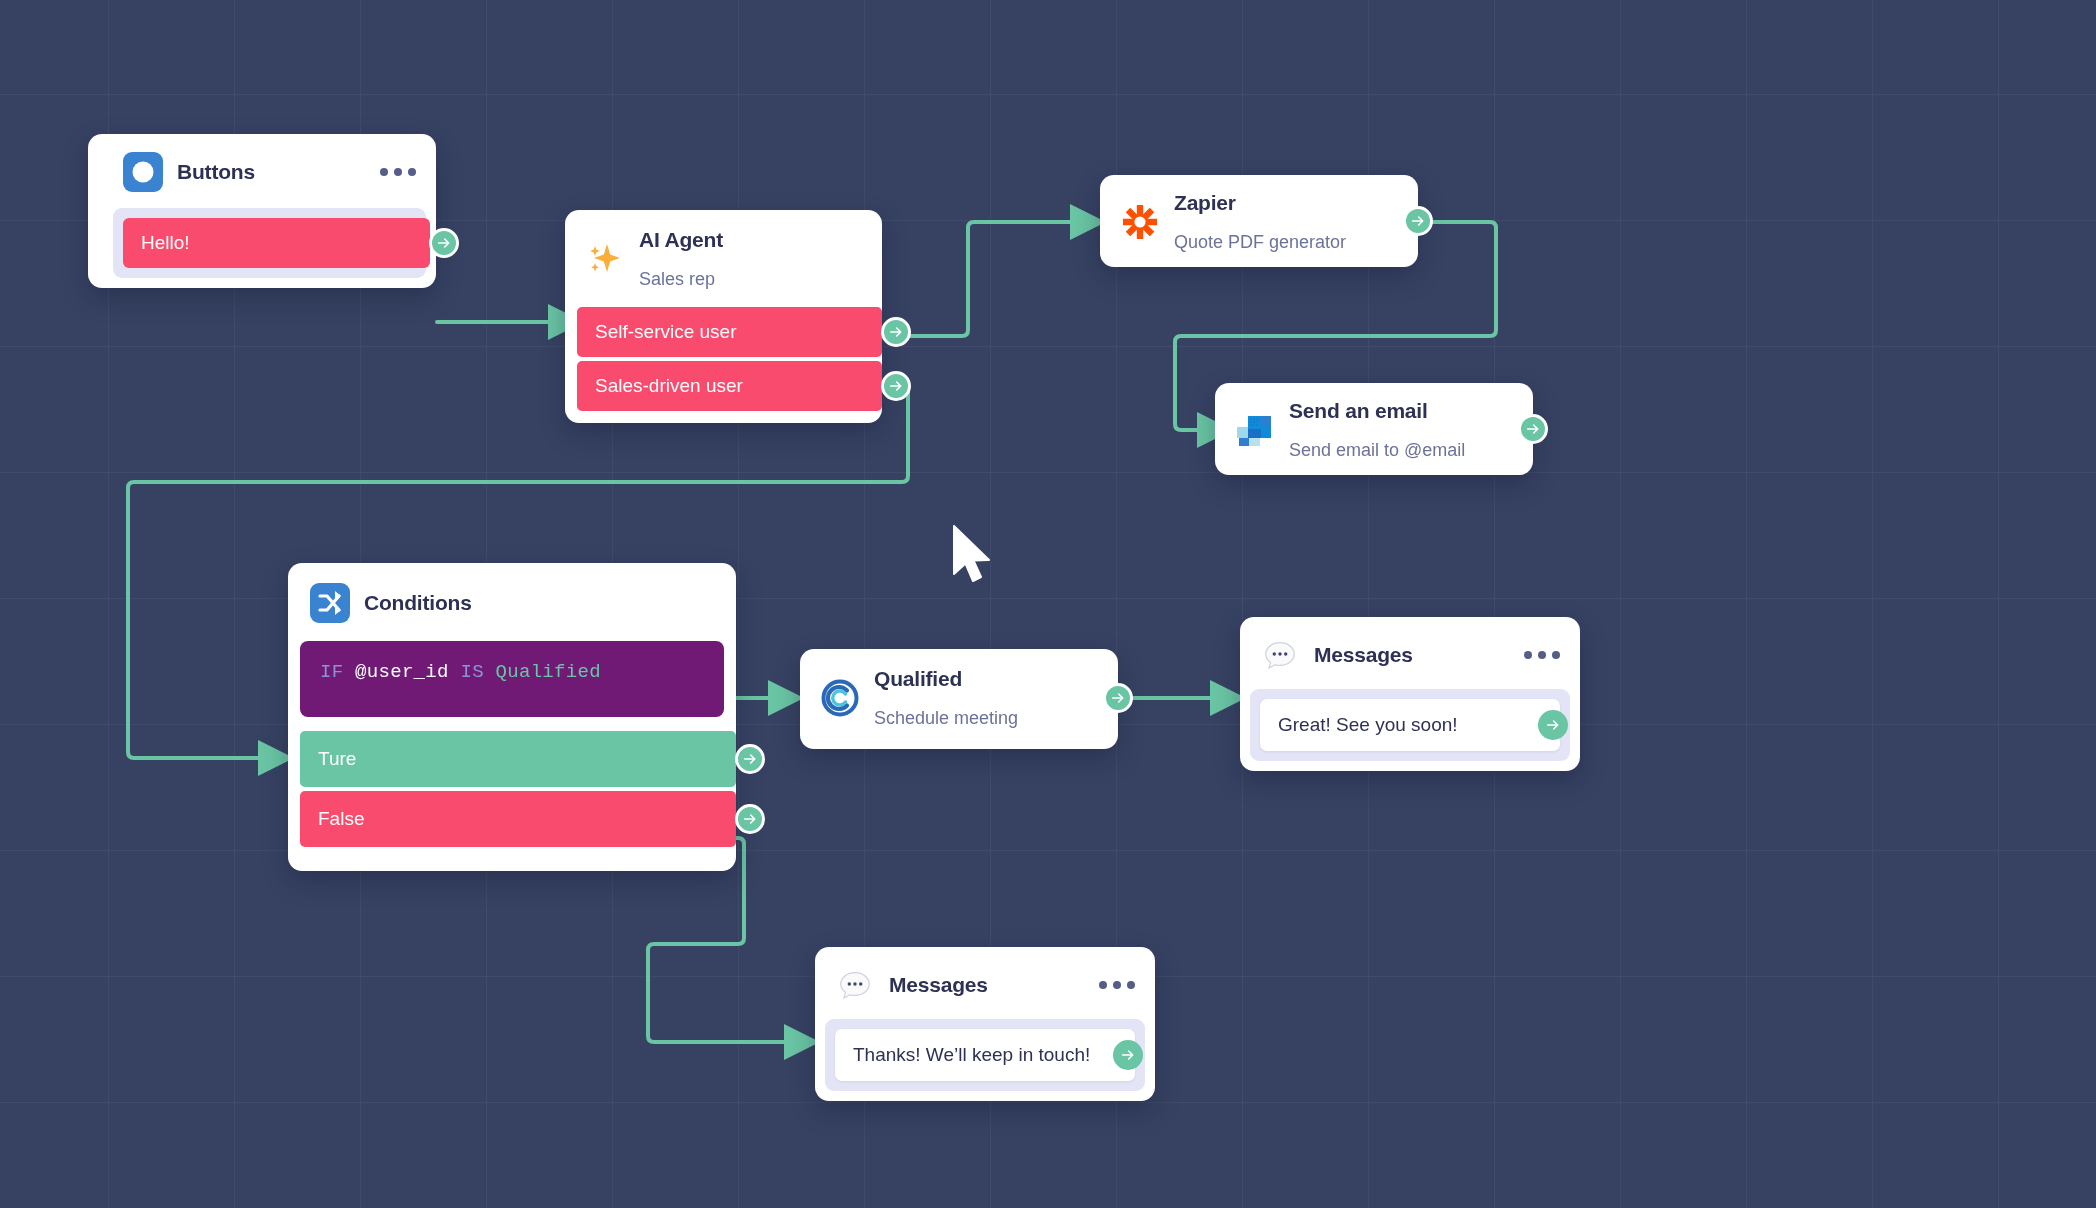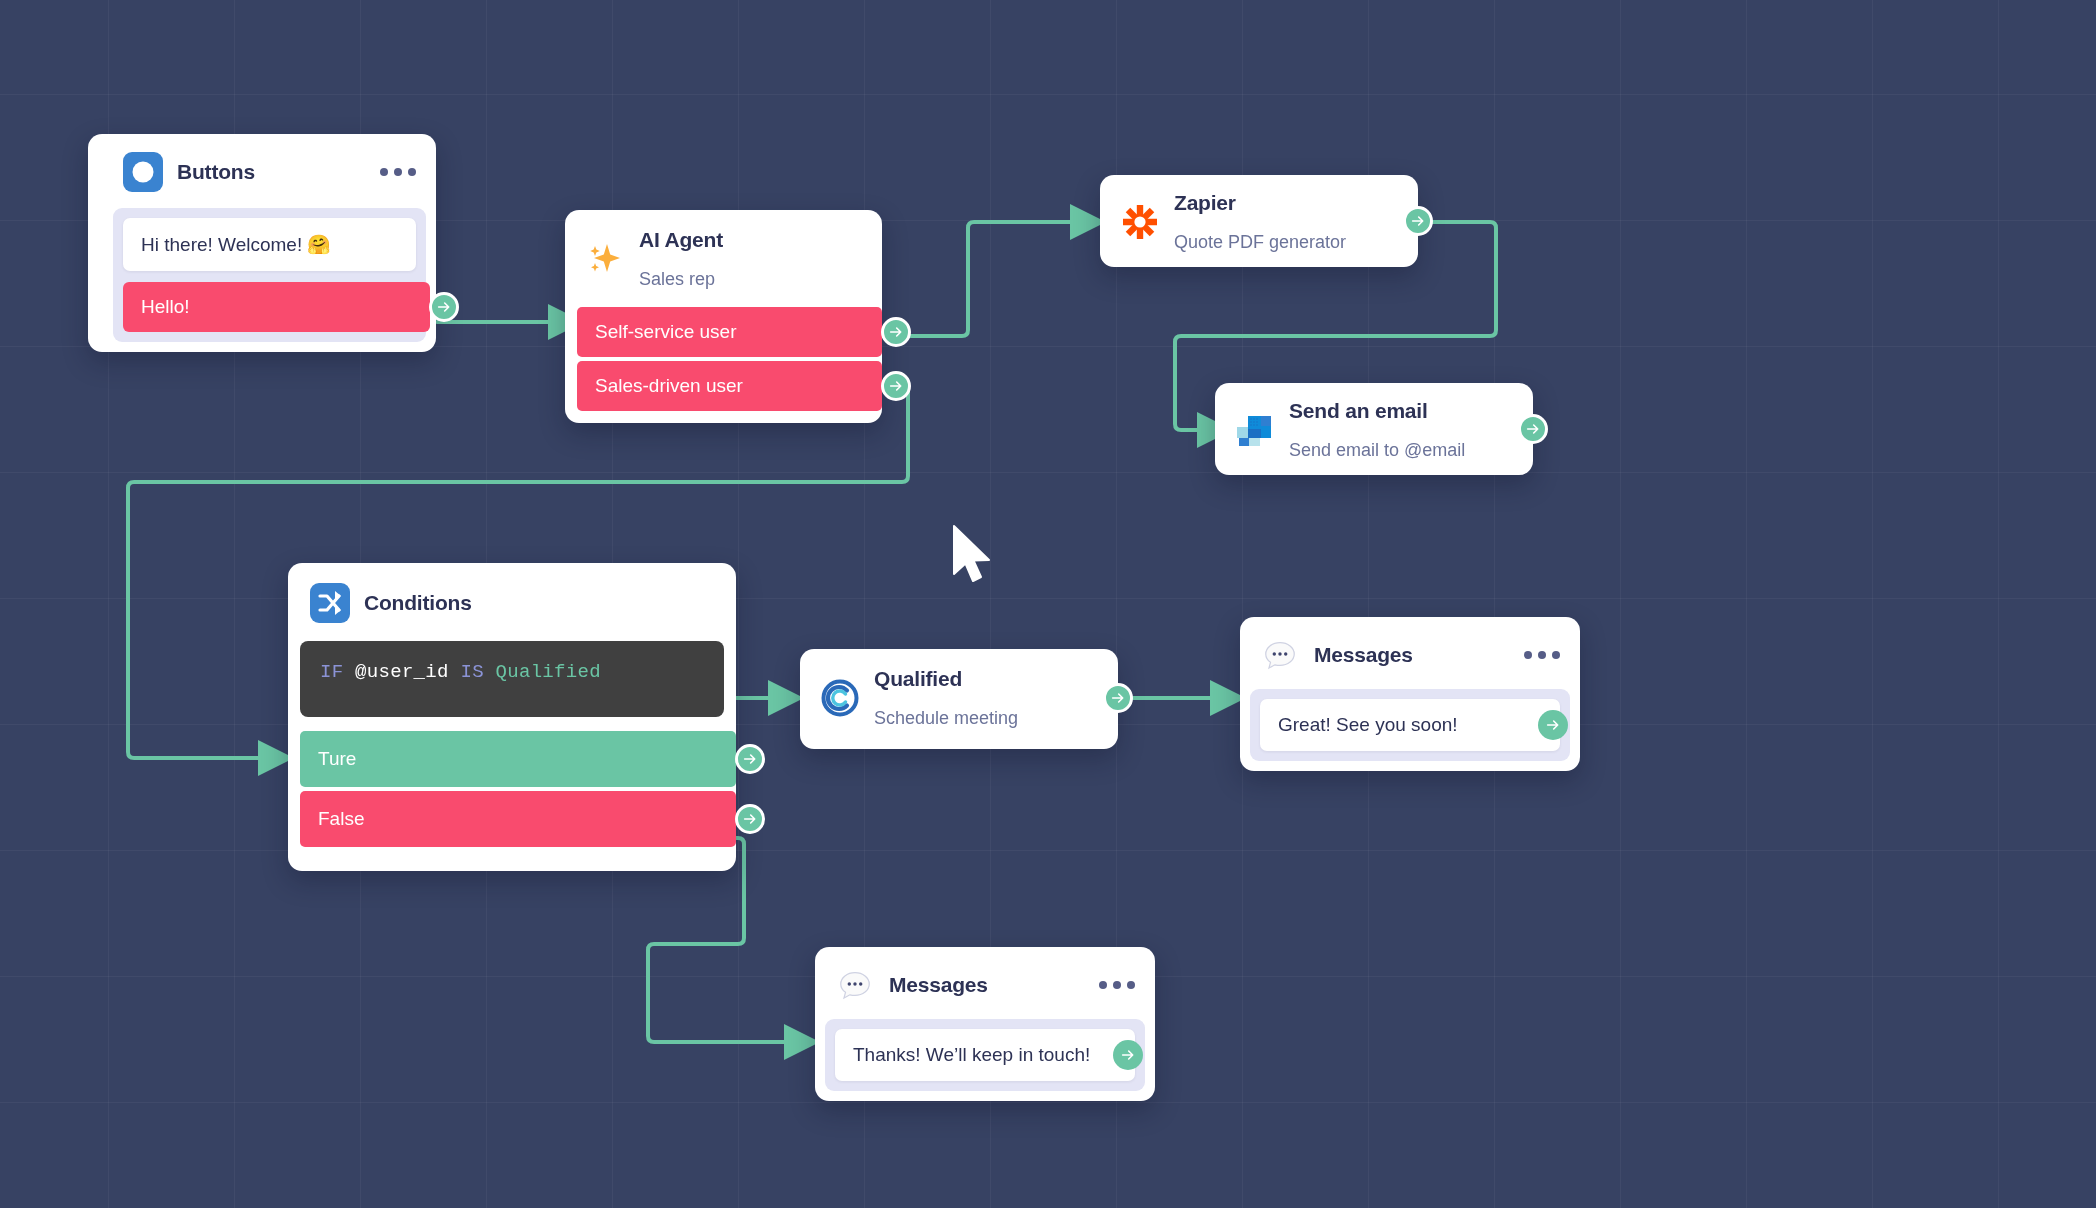--- a/index.html
+++ b/index.html
@@ -76,21 +76,21 @@
   .handle {
     position:absolute; width:30px; height:30px; border-radius:50%;
     background:#6ac5a4; border:3px solid #fff;
     display:flex; align-items:center; justify-content:center;
     color:#fff; font-size:16px; line-height:1;
   }
   .handle svg { width:16px; height:16px; display:block; }
 
   
   .code {
-    background:#404040; border-radius:8px; margin:0 12px;
+    background:#701a75; border-radius:8px; margin:0 12px;
     padding:20px 20px 34px 20px;
     font-family:"Liberation Mono", monospace; font-size:19px;
     letter-spacing:0.3px; white-space:pre;
   }
   .c-kw { color:#8b93d6; }
   .c-var { color:#ffffff; }
   .c-val { color:#6ac5a4; }
 
   
   #cursor { position:absolute; pointer-events:none; }
@@ -130,21 +130,20 @@
       <span class="txt">
         <span class="node-title">Buttons</span>
       </span>
       <span class="dots">
           <i></i>
           <i></i>
           <i></i>
         </span>
     </div>
     <div class="msgs-body">
-      <div class="bubble">Hi there! Welcome! 🤗</div>
       <div class="pill pill-pink" style="width:calc(100% + 14px);">
         <span>Hello!</span>
         <span class="handle" style="right:-29px; top:50%; transform:translateY(-50%);">
           <svg viewBox="0 0 24 24" fill="none" stroke="#fff" stroke-width="2.4" stroke-linecap="round" stroke-linejoin="round">
               <path d="M4 12h14M13 6l6 6-6 6"></path>
             </svg>
         </span>
       </div>
     </div>
   </div>

